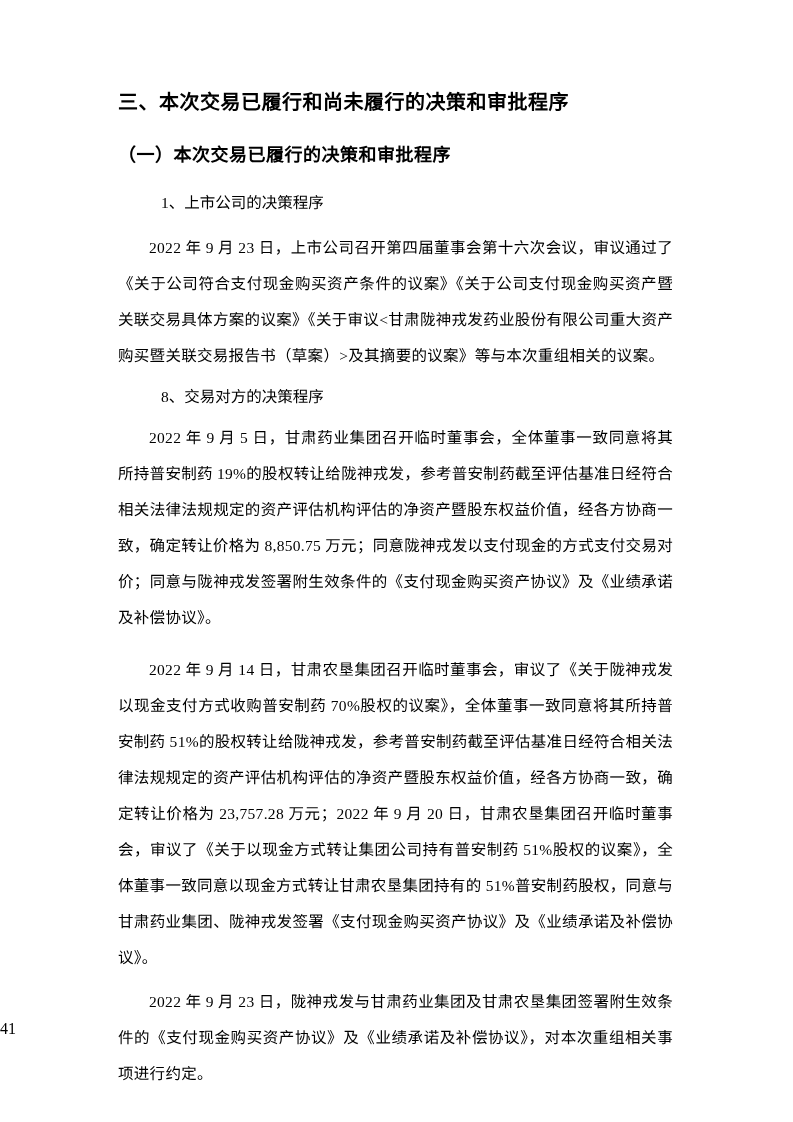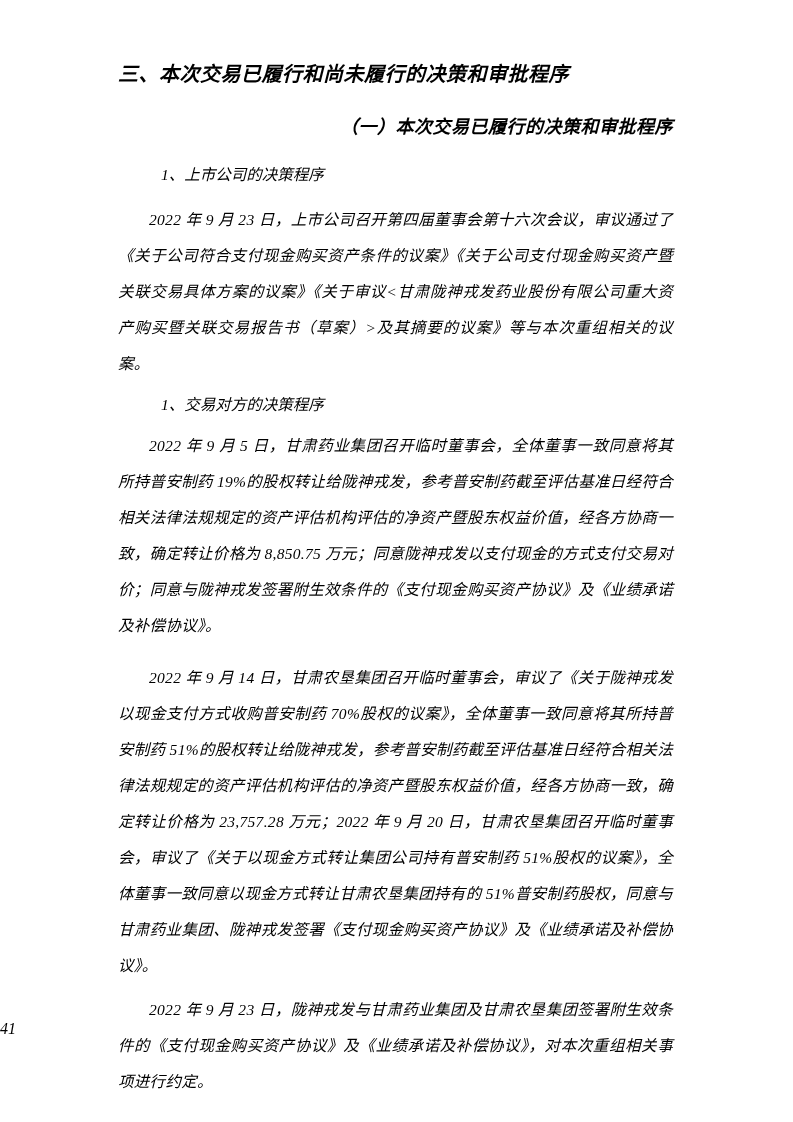--- a/index.html
+++ b/index.html
@@ -7,41 +7,39 @@
     padding: 0;
     background: #ffffff;
   }
   .page {
     position: relative;
     width: 793px;
     height: 1110px;
     background: #ffffff;
     color: #000000;
     box-sizing: border-box;
-    padding: 60px 120px 0 118px;
+    padding: 88px 120px 0 118px;
     font-family: "Liberation Serif", "DejaVu Serif", serif;
     overflow: hidden;
-    font-style: italic;
   }
   .h1 {
     font-family: "Liberation Sans", "DejaVu Sans", sans-serif;
     font-weight: bold;
     font-size: 20px;
     line-height: 28px;
     letter-spacing: 0.5px;
     margin: 0;
   }
   .h2 {
     font-family: "Liberation Sans", "DejaVu Sans", sans-serif;
     font-weight: bold;
     font-size: 18px;
     line-height: 26px;
     letter-spacing: 0.5px;
     margin: 26px 0 0 0;
-    text-align: right;
   }
   .list-heading {
     font-size: 15.5px;
     line-height: 22px;
     text-indent: 2em;
     margin: 12px;
   }
   .lh-1 { margin-top: 24px; }
   .lh-2 { margin-top: 12px; }
   .body-para {
@@ -71,21 +69,21 @@
 <div class="page">
 
   <h1 class="h1">三、本次交易已履行和尚未履行的决策和审批程序</h1>
 
   <h2 class="h2">（一）本次交易已履行的决策和审批程序</h2>
 
   <div class="list-heading lh-1">1、上市公司的决策程序</div>
 
   <p class="body-para p-1">2022 年 9 月 23 日，上市公司召开第四届董事会第十六次会议，审议通过了《关于公司符合支付现金购买资产条件的议案》《关于公司支付现金购买资产暨关联交易具体方案的议案》《关于审议&lt;甘肃陇神戎发药业股份有限公司重大资产购买暨关联交易报告书（草案）&gt;及其摘要的议案》等与本次重组相关的议案。</p>
 
-  <div class="list-heading lh-2">1、交易对方的决策程序</div>
+  <div class="list-heading lh-2">8、交易对方的决策程序</div>
 
   <p class="body-para p-2">2022 年 9 月 5 日，甘肃药业集团召开临时董事会，全体董事一致同意将其所持普安制药 19%的股权转让给陇神戎发，参考普安制药截至评估基准日经符合相关法律法规规定的资产评估机构评估的净资产暨股东权益价值，经各方协商一致，确定转让价格为 8,850.75 万元；同意陇神戎发以支付现金的方式支付交易对价；同意与陇神戎发签署附生效条件的《支付现金购买资产协议》及《业绩承诺及补偿协议》。</p>
 
   <p class="body-para p-3">2022 年 9 月 14 日，甘肃农垦集团召开临时董事会，审议了《关于陇神戎发以现金支付方式收购普安制药 70%股权的议案》，全体董事一致同意将其所持普安制药 51%的股权转让给陇神戎发，参考普安制药截至评估基准日经符合相关法律法规规定的资产评估机构评估的净资产暨股东权益价值，经各方协商一致，确定转让价格为 23,757.28 万元；2022 年 9 月 20 日，甘肃农垦集团召开临时董事会，审议了《关于以现金方式转让集团公司持有普安制药 51%股权的议案》，全体董事一致同意以现金方式转让甘肃农垦集团持有的 51%普安制药股权，同意与甘肃药业集团、陇神戎发签署《支付现金购买资产协议》及《业绩承诺及补偿协议》。</p>
 
   <p class="body-para p-4">2022 年 9 月 23 日，陇神戎发与甘肃药业集团及甘肃农垦集团签署附生效条件的《支付现金购买资产协议》及《业绩承诺及补偿协议》，对本次重组相关事项进行约定。</p>
 
   <div class="page-number">41</div>
 
 </div>

